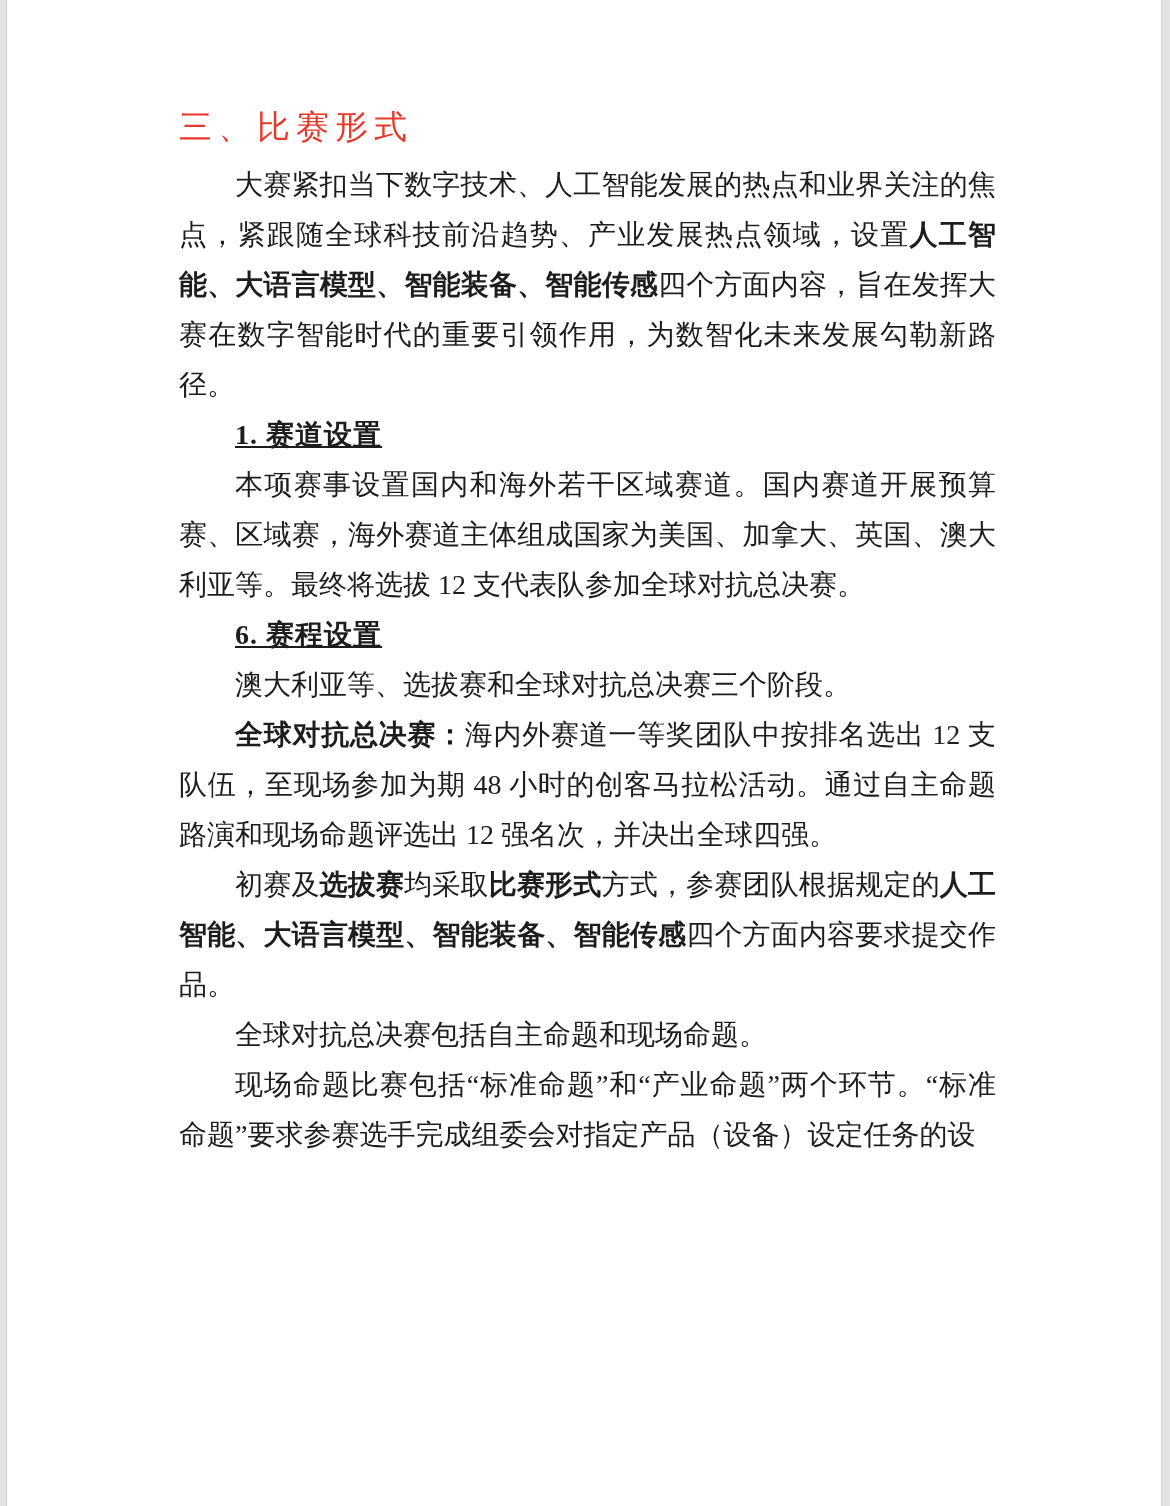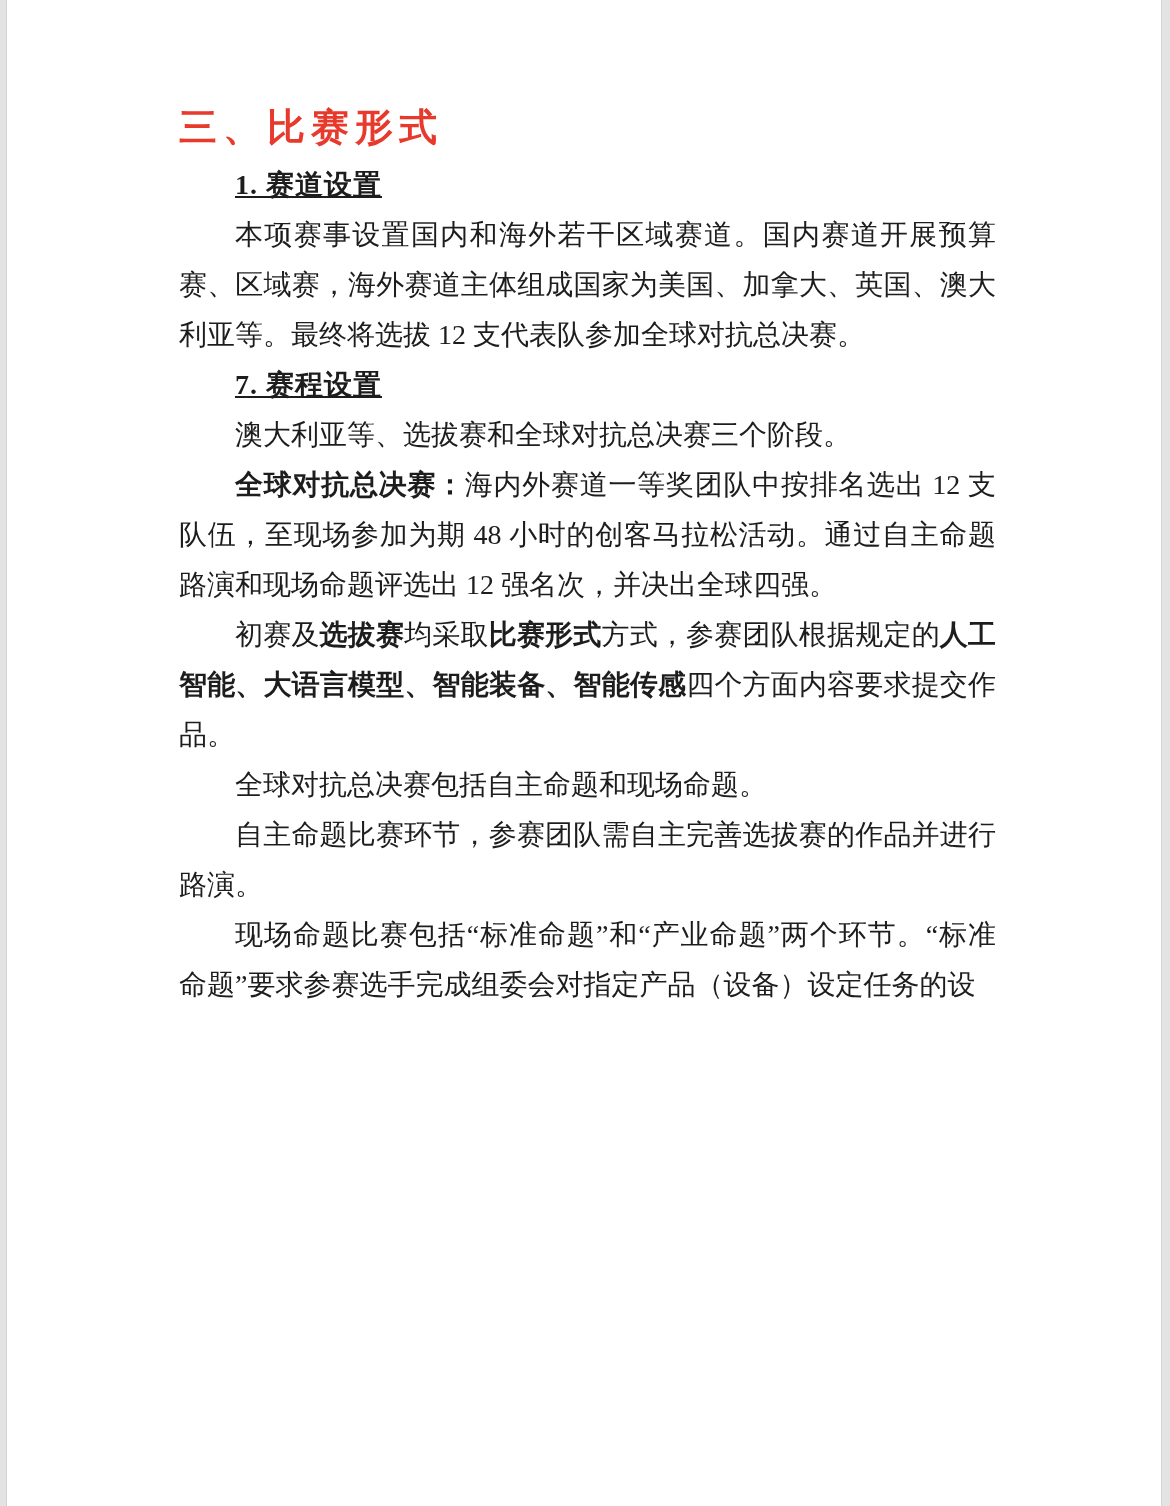--- a/index.html
+++ b/index.html
@@ -36,22 +36,22 @@
   }
   .doc {
     color: #1d1d1d;
     font-size: 28px;
     line-height: 50px;
     text-align: justify;
     text-justify: inter-ideograph;
   }
   h1.sec-heading {
     font-family: "Liberation Sans", "DejaVu Sans", sans-serif;
-    font-size: 38px;
-    font-weight: bold;
+    font-size: 33px;
+    font-weight: normal;
     color: #e7392c;
     letter-spacing: 6px;
     margin: 0 0 12px 0;
     line-height: 42px;
     text-align: left;
   }
   .doc p {
     margin: 0;
     text-indent: 2em;
   }
@@ -65,25 +65,25 @@
   }
 </style>
 </head>
 <body>
 
 <div class="viewport">
   <div class="gutter left"></div>
   <div class="page">
     <h1 class="sec-heading">三、比赛形式</h1>
     <div class="doc" id="doc-body">
+        <p><span>大赛紧扣当下数字技术、人工智能发展的热点和业界关注的焦点，紧跟随全球科技前沿趋势、产业发展热点领域，设置</span><b>人工智能、大语言模型、智能装备、智能传感</b><span>四个方面内容，旨在发挥大赛在数字智能时代的重要引领作用，为数智化未来发展勾勒新路径。</span></p>
         <p class="subhead"><b>1. 赛道设置</b></p>
         <p><span>本项赛事设置国内和海外若干区域赛道。国内赛道开展预算赛、区域赛，海外赛道主体组成国家为美国、加拿大、英国、澳大利亚等。最终将选拔 12 支代表队参加全球对抗总决赛。</span></p>
-        <p class="subhead"><b>7. 赛程设置</b></p>
+        <p class="subhead"><b>6. 赛程设置</b></p>
         <p><span>澳大利亚等、选拔赛和全球对抗总决赛三个阶段。</span></p>
         <p><b>全球对抗总决赛：</b><span>海内外赛道一等奖团队中按排名选出 12 支队伍，至现场参加为期 48 小时的创客马拉松活动。通过自主命题路演和现场命题评选出 12 强名次，并决出全球四强。</span></p>
         <p><span>初赛及</span><b>选拔赛</b><span>均采取</span><b>比赛形式</b><span>方式，参赛团队根据规定的</span><b>人工智能、大语言模型、智能装备、智能传感</b><span>四个方面内容要求提交作品。</span></p>
         <p><span>全球对抗总决赛包括自主命题和现场命题。</span></p>
-        <p><span>自主命题比赛环节，参赛团队需自主完善选拔赛的作品并进行路演。</span></p>
         <p><span>现场命题比赛包括“标准命题”和“产业命题”两个环节。“标准命题”要求参赛选手完成组委会对指定产品（设备）设定任务的设</span></p>
       </div>
   </div>
   <div class="gutter right"></div>
 </div>
 
 </body></html>

